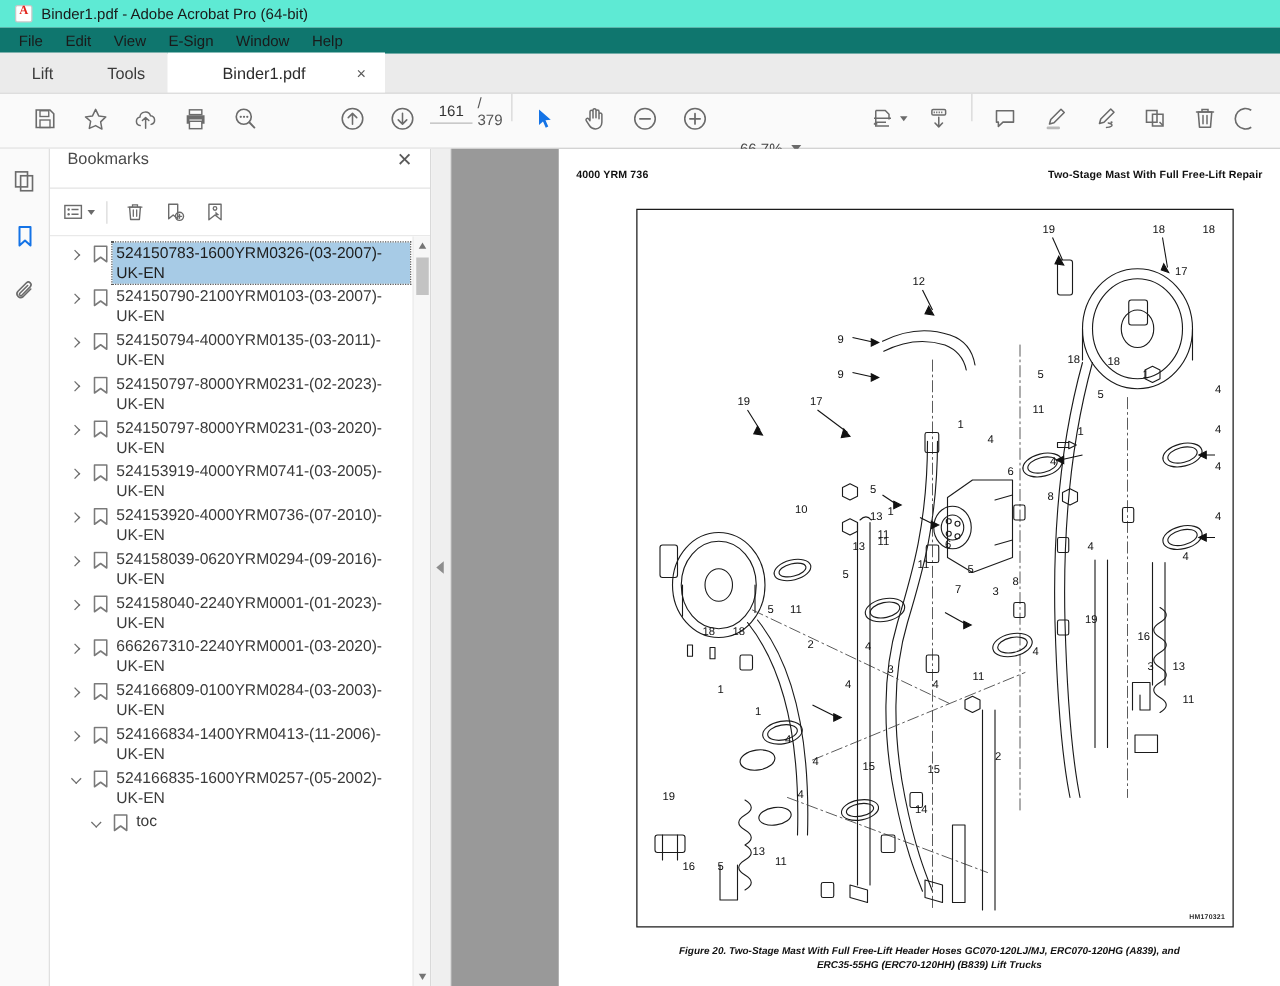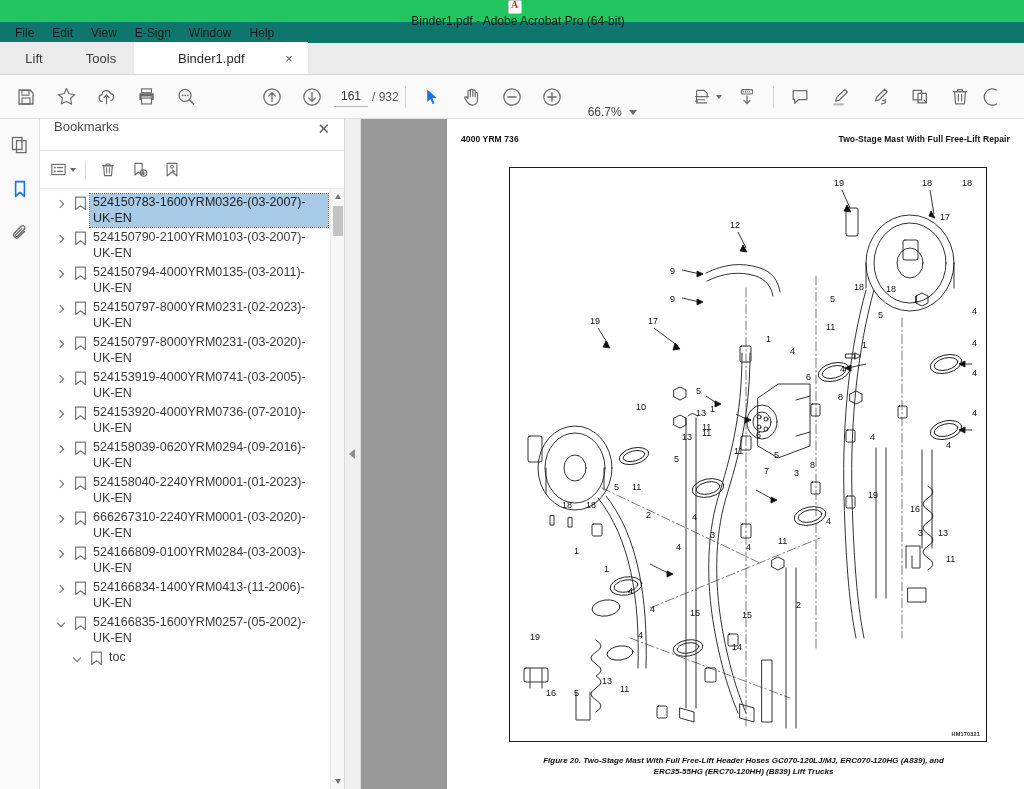--- a/index.html
+++ b/index.html
@@ -7,24 +7,23 @@
     margin: 0; padding: 0;
     width: 1024px; height: 789px;
     overflow: hidden;
     font-family: "Liberation Sans", sans-serif;
     background: #ffffff;
   }
   #app { position: relative; width: 1024px; height: 789px; }
 
   
   .titlebar {
-    height: 22px; background: #22c55e;
+    height: 22px; background: #5eead4;
     display: flex; align-items: center; padding-left: 12px;
     border-bottom: 0;
-    flex-direction: column;
   }
   .app-logo {
     width: 14px; height: 14px; margin-right: 7px;
     background: #ffffff; border: 1px solid #c8c8c8; border-radius: 2px;
     position: relative; flex: none;
   }
   .app-logo:after {
     content: "A"; position: absolute; left: 0; top: -2px; width: 12px;
     text-align: center; font-size: 10px; font-weight: bold; color: #e2231a;
     font-family: "Liberation Serif", serif;
@@ -56,21 +55,21 @@
   }
   .tab.doc .tab-label { margin-right: auto; margin-left: 34px; }
   .tab-close {
     font-size: 13px; color: #5a5a5a; width: 18px; text-align: center;
     line-height: 1; cursor: pointer;
   }
 
   
   .toolbar {
     height: 44px; background: #fafafa; border-bottom: 1px solid #dedede;
-    display: flex; align-items: center; padding: 0 6px; gap: 0;
+    display: flex; align-items: flex-start; padding: 0 16px; gap: 0;
   }
   .tb-btn {
     width: 40px; height: 40px; display: flex; align-items: center;
     justify-content: center; cursor: pointer; flex: none;
   }
   .tb-btn svg { display: block; }
   .tb-sep { width: 1px; height: 22px; background: #d5d5d5; margin: 0 6px; flex: none; }
   .tb-spacer { width: 46px; flex: none; }
 
   .pagebox {
@@ -295,21 +294,21 @@
     </div>
     <div class="tb-btn">
       <svg width="22" height="22" viewBox="0 0 22 22">
           <circle cx="11" cy="11" r="8.2" fill="none" stroke="#6b6b6b" stroke-width="1.25"></circle>
           <path d="M11 6.6v8.5M7.6 11.9L11 15.3l3.4-3.4" fill="none" stroke="#6b6b6b" stroke-width="1.25" stroke-linecap="round" stroke-linejoin="round"></path>
         </svg>
     </div>
 
     <div class="pagebox">
       <input class="page-input" value="161" style="">
-      <span class="page-total">/ 932</span>
+      <span class="page-total">/ 379</span>
     </div>
 
     <div class="tb-sep"></div>
 
     <div class="tb-btn">
       <svg width="20" height="20" viewBox="0 0 20 20">
           <path d="M5.2 2.6l9.4 8.1-4.2.5 2.2 5-2 .9-2.2-5-3.2 2.8z" fill="#1473e6"></path>
         </svg>
     </div>
     <div class="tb-btn">

